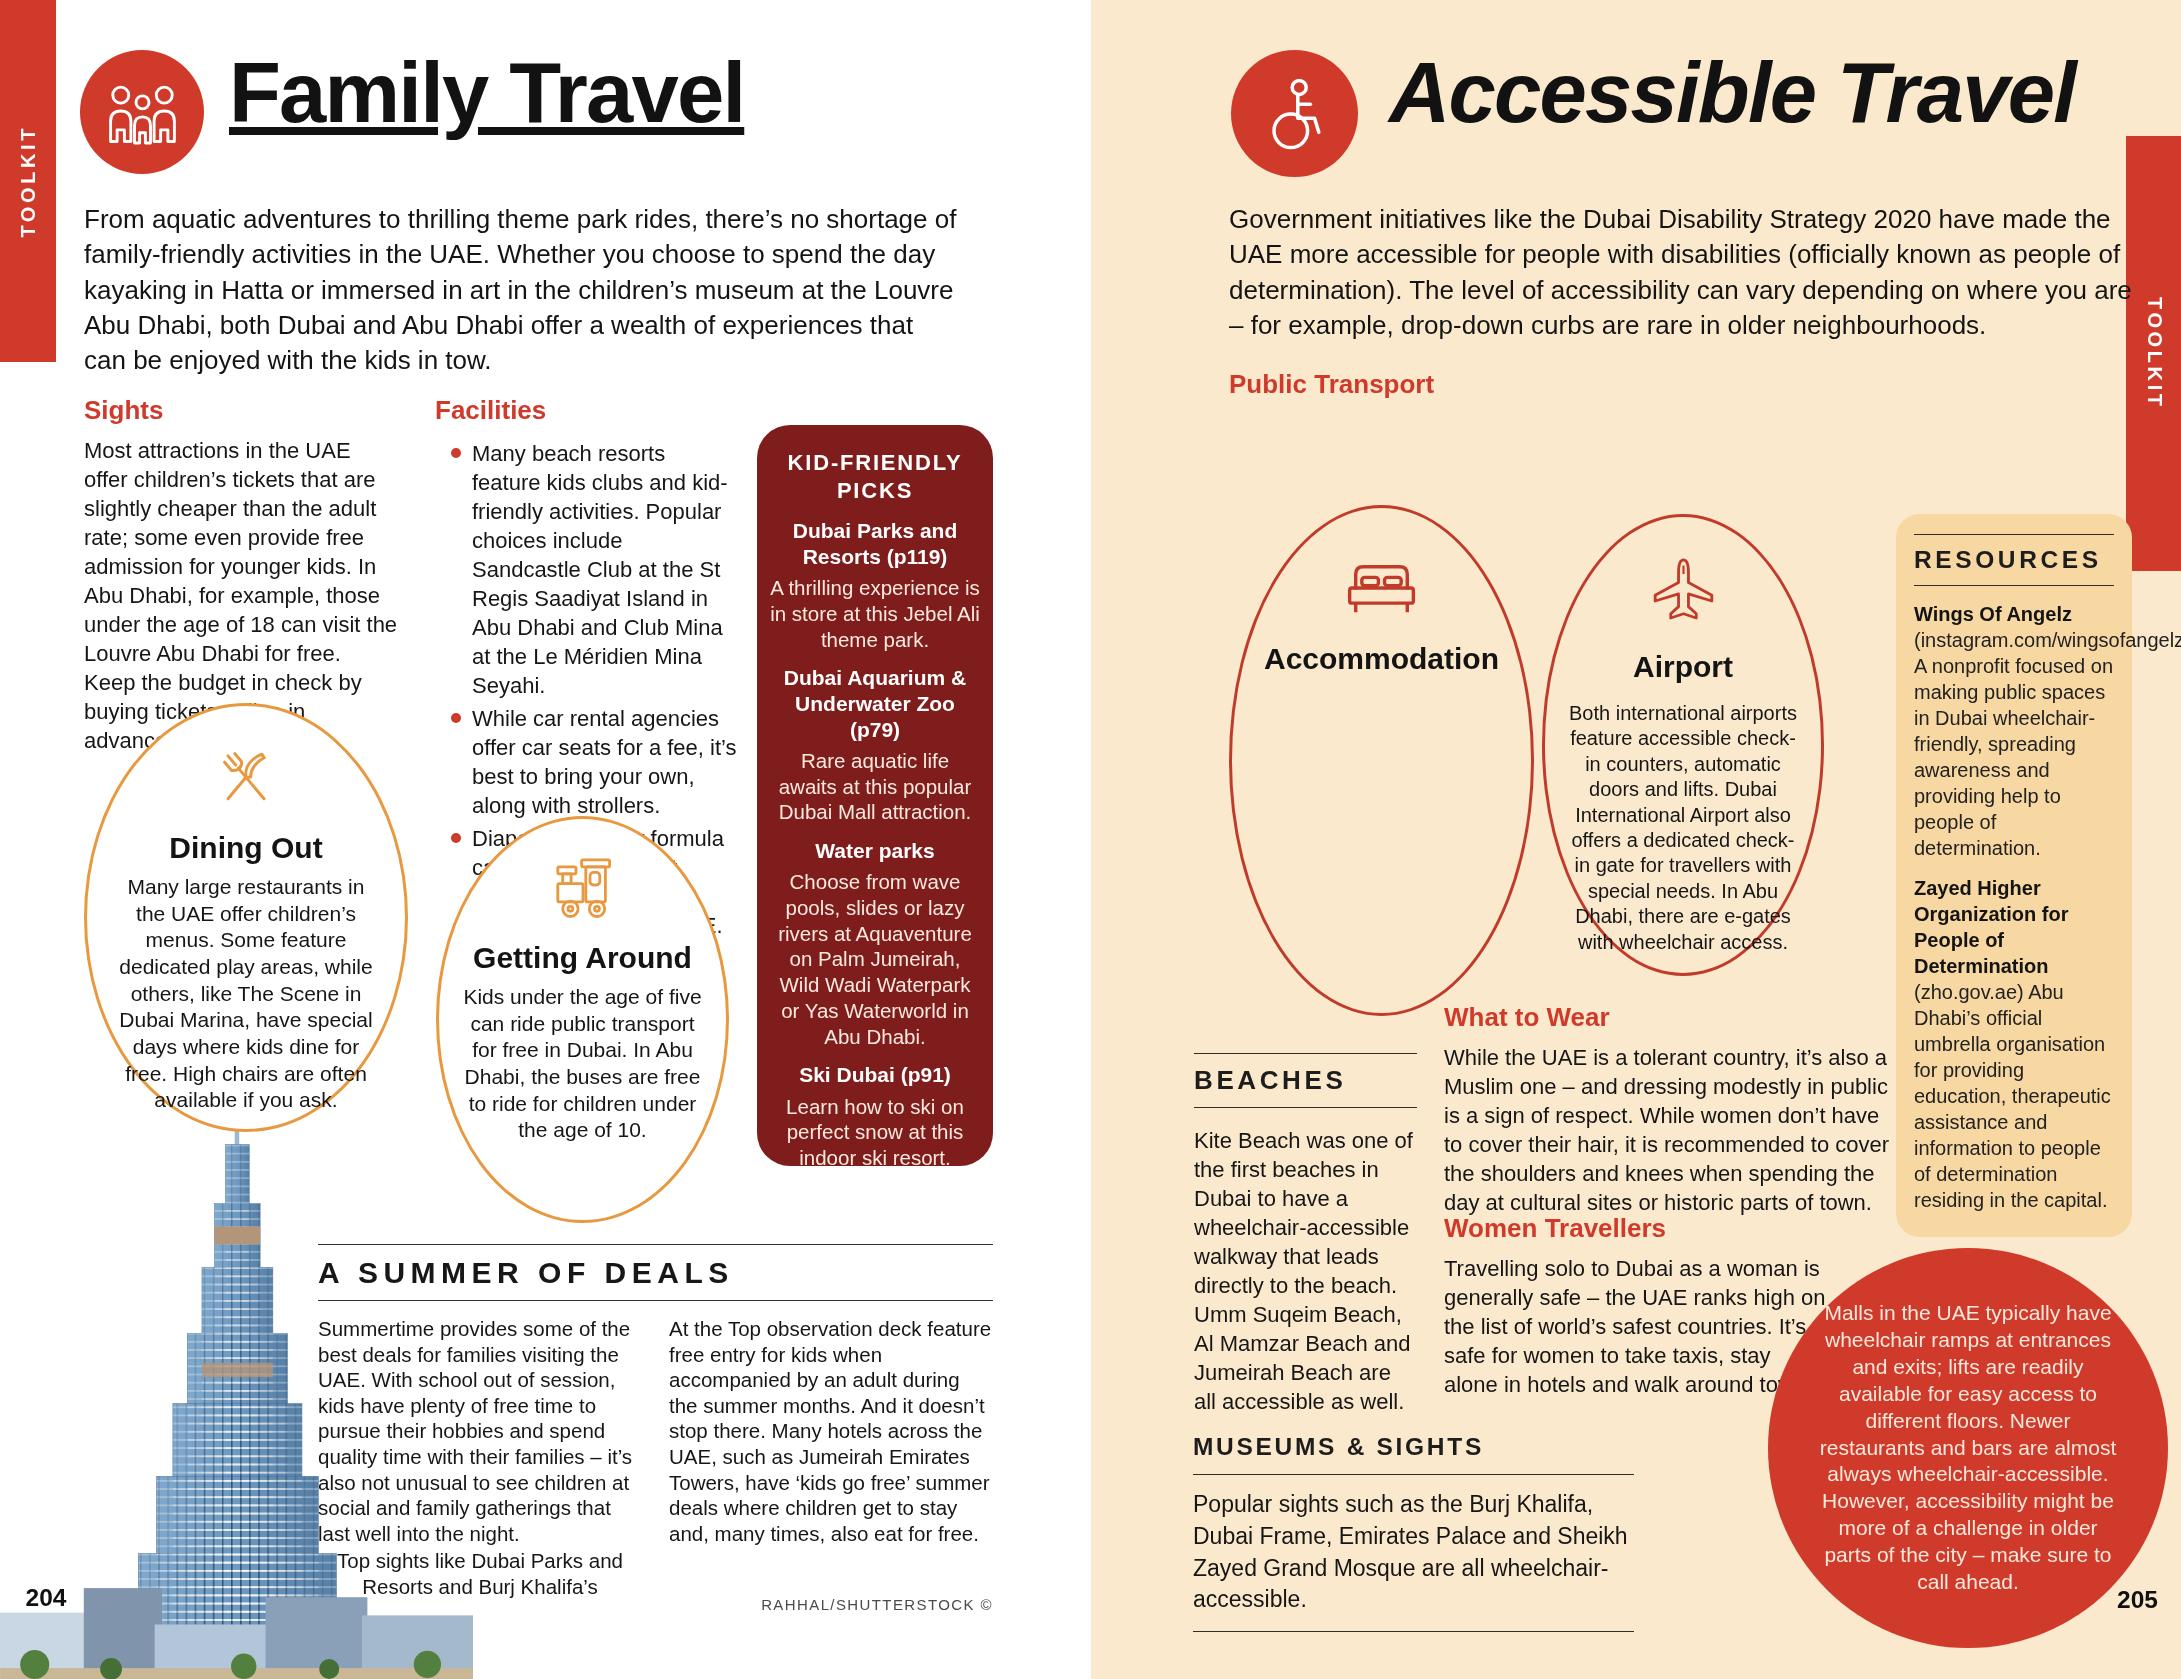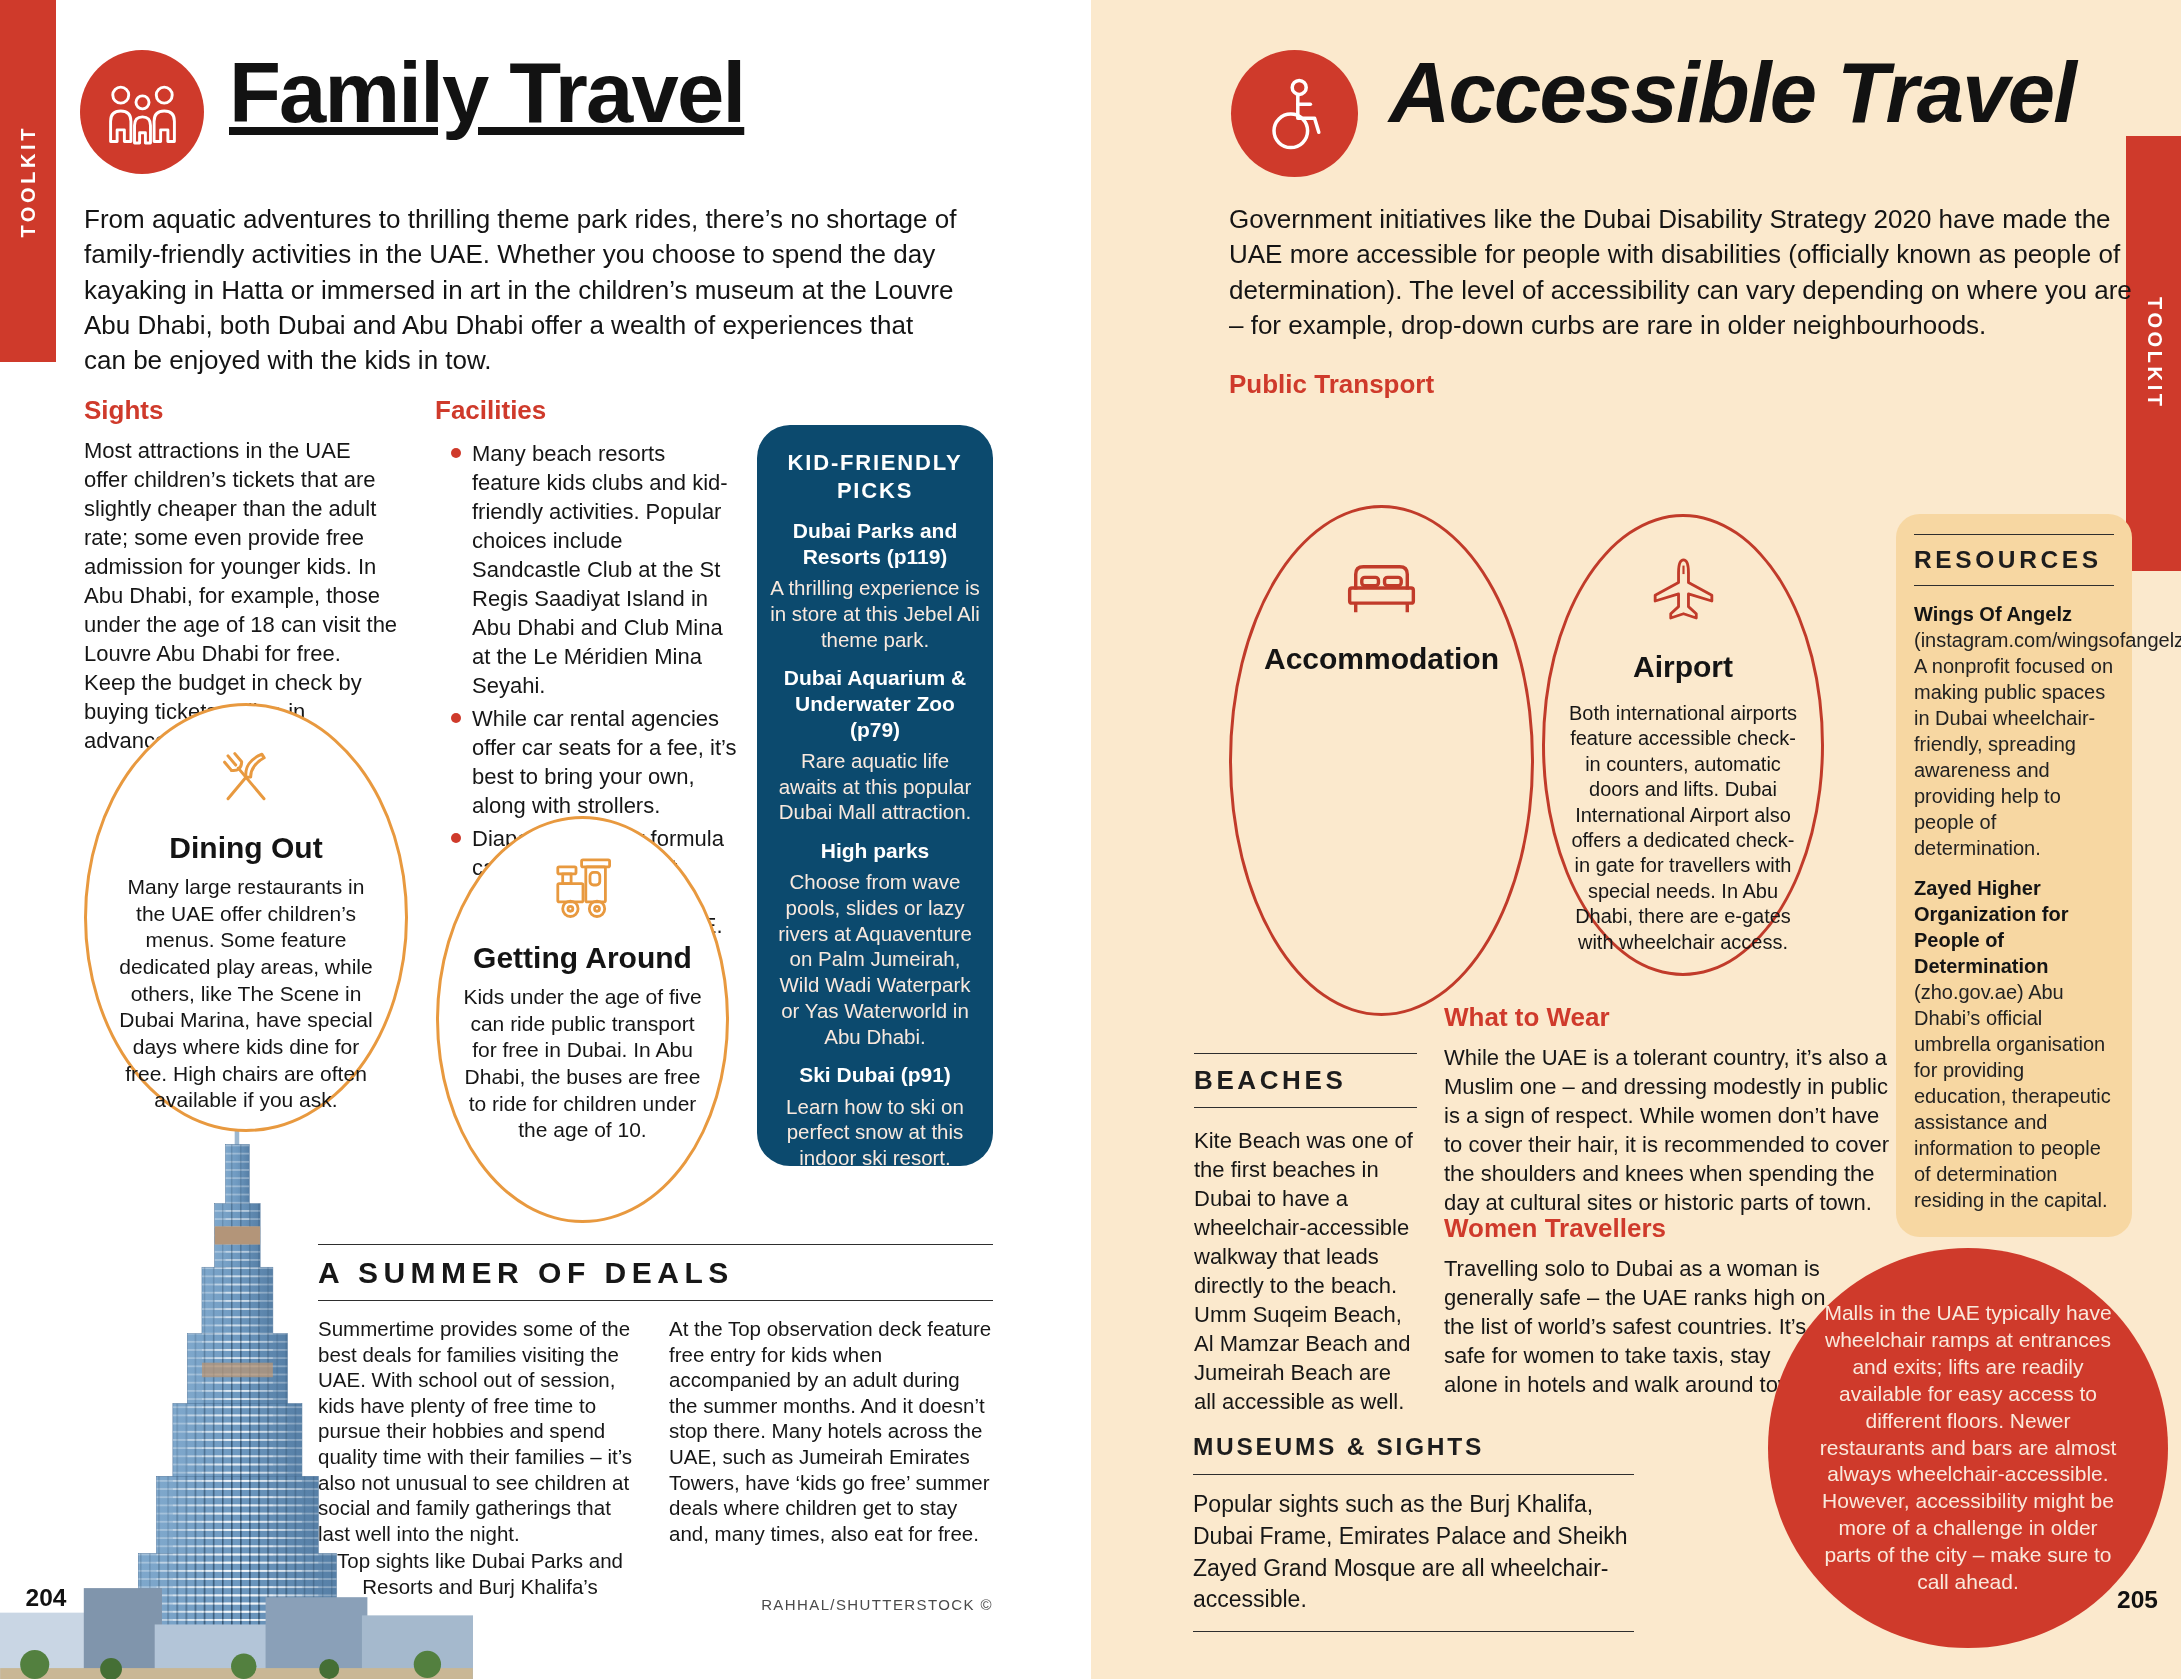--- a/index.html
+++ b/index.html
@@ -18,21 +18,21 @@
   .body-txt{font-size:22px;line-height:1.32;margin:0;}
   .oval{border:3.6px solid #e8993f;border-radius:50%;background:#fff;text-align:center;
     display:flex;flex-direction:column;align-items:center;box-sizing:border-box;}
   .oval.red-line{border-color:#c13b2a;background:transparent;}
   .oval h3{font-size:30px;font-weight:700;color:#141414;margin:9px 0 11px 0;line-height:1;}
   .oval p{font-size:21px;line-height:1.27;margin:0;}
   .smallcaps-title{font-weight:700;letter-spacing:3.6px;color:#1d1d1d;margin:0;}
   .rule{border:none;border-top:1.8px solid #2e2e2e;margin:0;}
   .rule.thin{border-top-width:1.4px;}
   
-  .kid-box{background:#0c4a6e;border-radius:33px;color:#f9e9de;text-align:center;
+  .kid-box{background:#7f1d1d;border-radius:33px;color:#f9e9de;text-align:center;
     padding:23.6px 12.7px;box-sizing:border-box;}
   .kid-box .kb-title{color:#fff;font-weight:700;font-size:22px;letter-spacing:1.8px;line-height:1.3;margin:0 0 9px 0;}
   .kid-box .kb-name{color:#fff;font-weight:700;font-size:21px;line-height:1.22;margin:12.7px 0 5.5px 0;}
   .kid-box .kb-desc{font-size:20.5px;line-height:1.26;margin:0;}
   .fac-list{list-style:none;margin:16px;padding:0;}
   .fac-list li{display:flex;margin:0 0 3.6px 0;}
   .fac-dot{flex:0 0 10px;width:10px;height:10px;border-radius:50%;background:#cf3a2b;margin:9px 11px 0 0;}
   .deals-title{font-size:30px;font-weight:700;letter-spacing:5.5px;color:#171717;margin:12.7px 0;line-height:1;}
   .deals-cols{display:flex;gap:27px;margin-top:14.5px;}
   .deals-cols .dc{width:324px;font-size:20.5px;line-height:1.25;}
@@ -150,21 +150,21 @@
           </li>
       </ul>
     </div>
 
     <div class="abs kid-box" style="left:757px;top:425px;width:236px;height:741px;">
       <p class="kb-title">KID-FRIENDLY PICKS</p>
       <p class="kb-name">Dubai Parks and Resorts (p119)</p>
       <p class="kb-desc">A thrilling experience is in store at this Jebel Ali theme park.</p>
       <p class="kb-name">Dubai Aquarium &amp; Underwater Zoo (p79)</p>
       <p class="kb-desc">Rare aquatic life awaits at this popular Dubai Mall attraction.</p>
-      <p class="kb-name">High parks</p>
+      <p class="kb-name">Water parks</p>
       <p class="kb-desc">Choose from wave pools, slides or lazy rivers at Aquaventure on Palm Jumeirah, Wild Wadi Waterpark or Yas Waterworld in Abu Dhabi.</p>
       <p class="kb-name">Ski Dubai (p91)</p>
       <p class="kb-desc">Learn how to ski on perfect snow at this indoor ski resort.</p>
     </div>
 
     <div class="abs oval" style="left:84px;top:703px;width:324px;height:429px;padding-top:38px;z-index:2;">
       <span>
         <svg width="80" height="80" viewBox="0 0 120 120" fill="none" stroke="#e8993f" stroke-width="4.5" stroke-linecap="round" stroke-linejoin="round">
           <g transform="rotate(-40 60 50)">
             <path d="M50 12 v16 M60 8 v18 M70 12 v14"></path>

